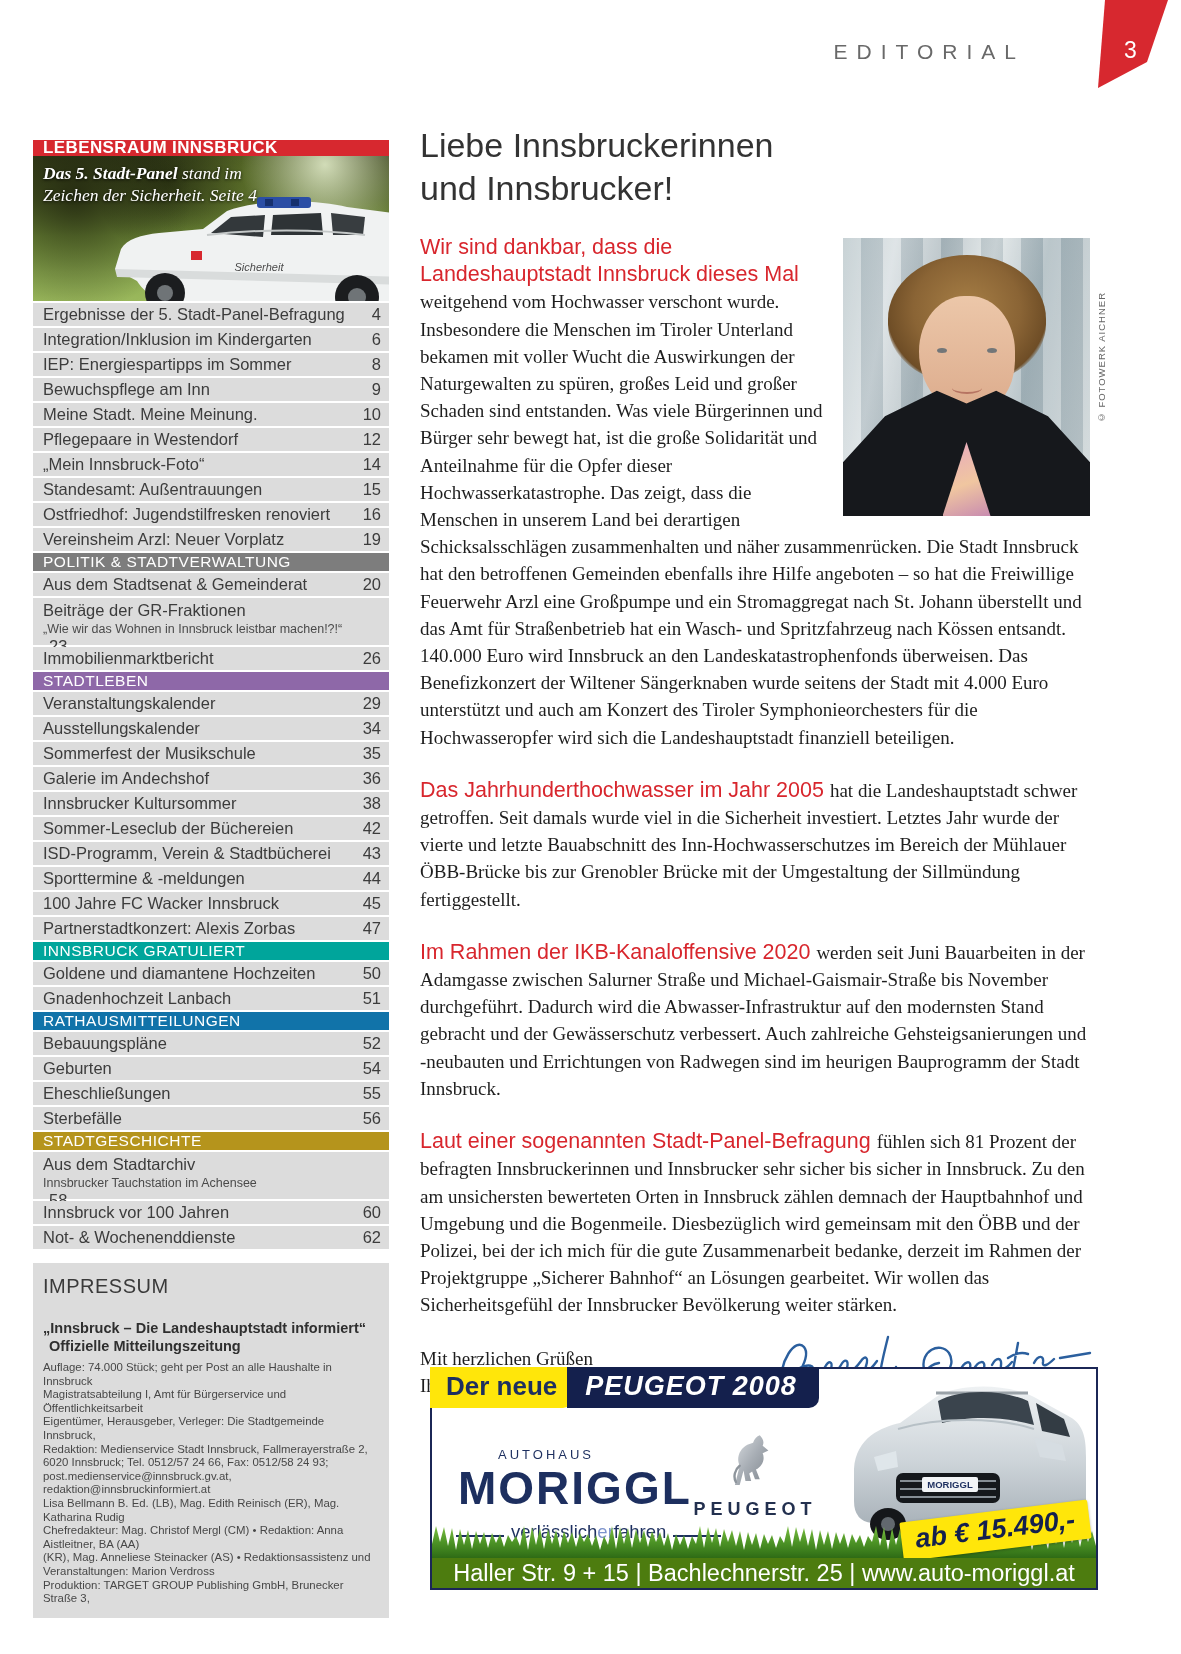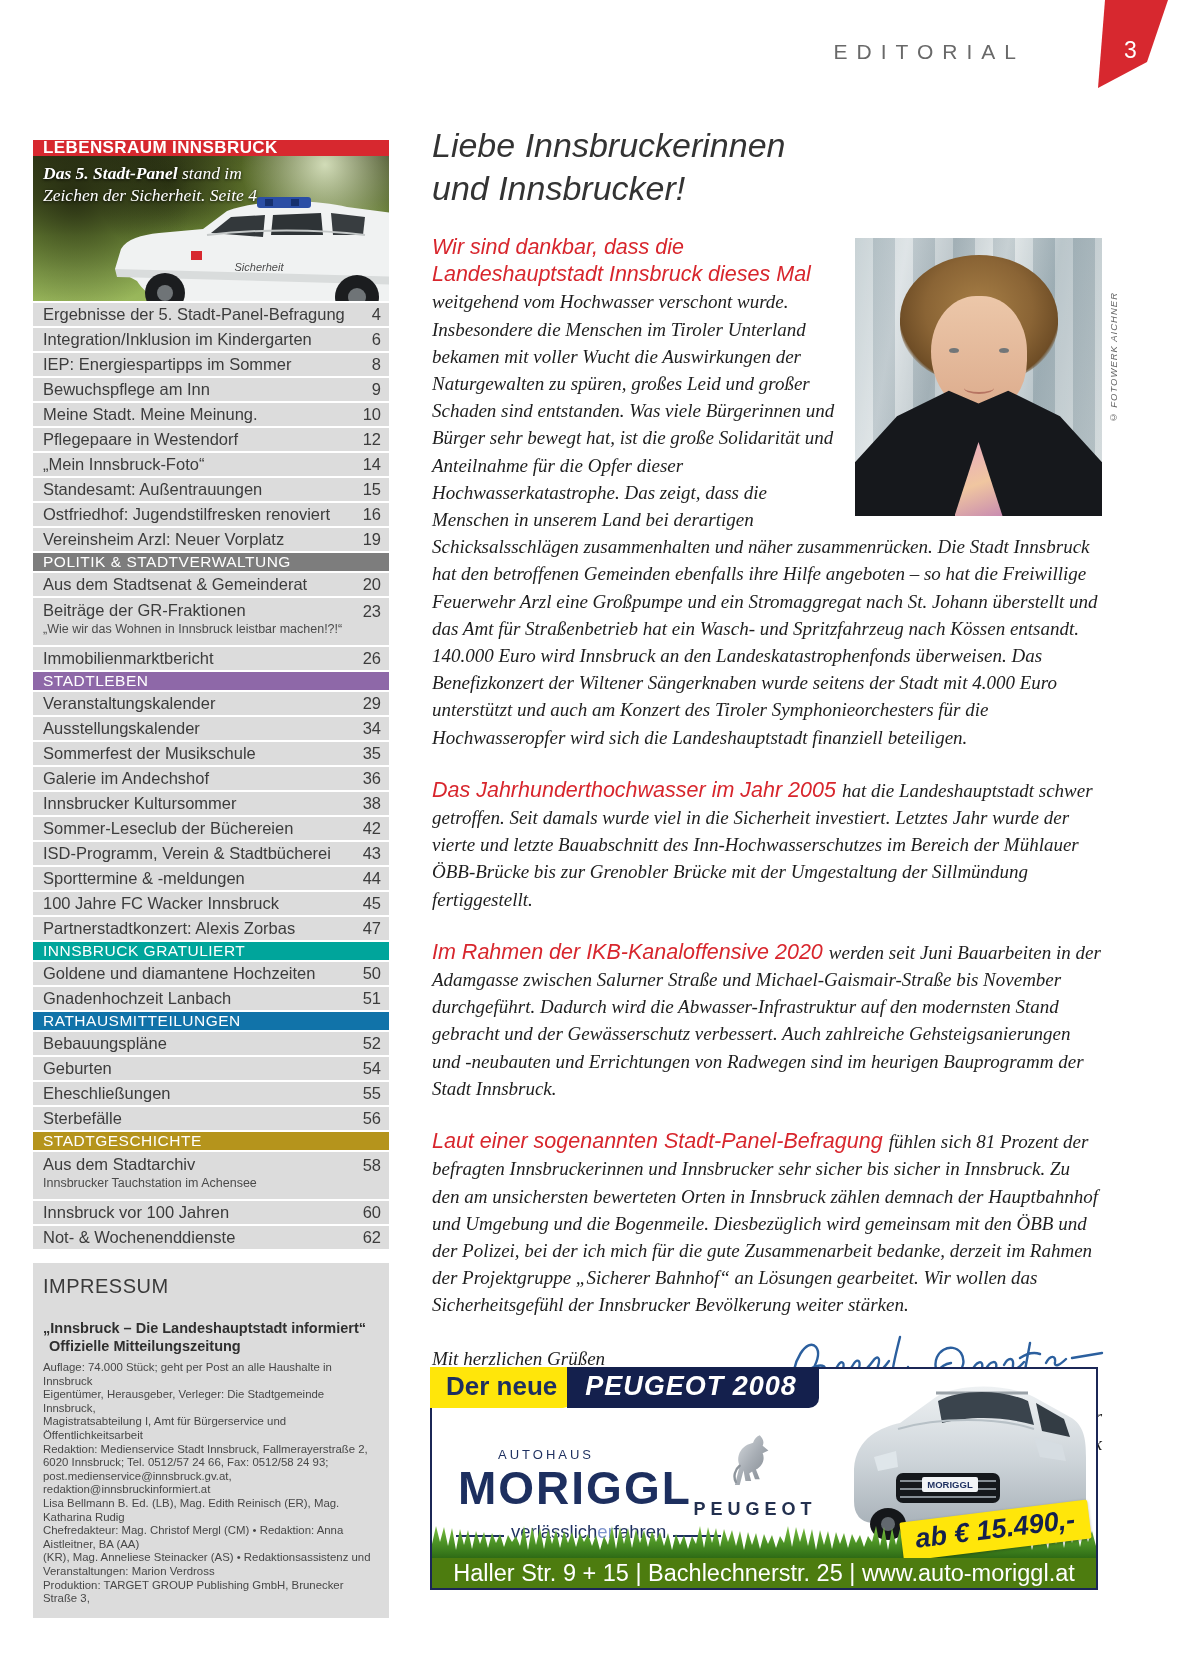--- a/index.html
+++ b/index.html
@@ -26,34 +26,34 @@
   .cover-car{position:absolute;right:-18px;bottom:-10px;}
   .cover-caption{position:absolute;top:6px;left:10px;right:8px;color:#fff;
       font-family:"Liberation Serif",serif;font-style:italic;font-size:17.5px;line-height:22px;
       white-space:pre-line;text-shadow:0 1px 3px rgba(0,0,0,.85);}
   .cover-caption b{font-weight:700;}
   .toc-rows{display:flex;flex-direction:column;gap:2px;margin-top:2px;}
   .toc-header{height:18px;display:flex;align-items:center;padding-left:10px;color:#fff;
               font-size:15.5px;letter-spacing:.5px;}
   .toc-row{background:#dcdcdc;display:flex;justify-content:space-between;align-items:center;
            height:23px;padding:0 8px 0 10px;font-size:16.5px;color:#3c3c3c;}
-  .toc-row.tall{height:44px;align-items:flex-start;padding-top:3px;}
+  .toc-row.tall{height:44px;align-items:flex-start;padding-top:3px;flex-direction:column;}
   .toc-sub{font-size:12.5px;color:#4a4a4a;margin-top:2px;}
   .toc-n{flex:0 0 auto;margin-left:6px;}
   .toc-row.tall .toc-n{margin-top:1px;}
 
   
   .impressum{background:#dcdcdc;margin-top:14px;padding:12px 14px 12px 10px;color:#3f3f3f;}
   .imp-h{font-size:20px;letter-spacing:.5px;color:#3a3a3a;}
   .imp-b{font-weight:700;font-size:14.5px;margin-top:21px;line-height:18px;color:#2f2f2f;}
   .imp-b2{font-weight:700;font-size:14.5px;line-height:18px;color:#2f2f2f;padding-left:6px;}
   .imp-lines{margin-top:6px;font-size:11.4px;line-height:13.6px;color:#474747;}
 
   
-  .main{position:absolute;left:432px;top:124px;width:670px;font-style:italic;}
+  .main{position:absolute;left:420px;top:124px;width:670px;}
   .main h1{margin:0 0 24px 0;font-size:34px;line-height:43px;font-weight:500;color:#333;
            white-space:pre-line;}
   .portrait-float{float:right;width:247px;height:278px;margin:4px 0 10px 18px;position:relative;}
   .portrait{position:absolute;inset:0;overflow:hidden;background:
       repeating-linear-gradient(90deg, rgba(255,255,255,.22) 0 18px, rgba(120,140,150,.22) 18px 40px),
       linear-gradient(100deg,#b9c6ca 0%,#d6dde0 18%,#aebabf 34%,#dde3e4 52%,#a7b6bc 70%,#ccd4d6 100%);}
   .p-hair{position:absolute;left:50%;top:6%;transform:translateX(-50%);width:158px;height:128px;
       background:radial-gradient(ellipse at 50% 42%, #a77f46 0%, #8a6435 48%, #6e4d26 72%, transparent 76%);
       border-radius:50% 50% 46% 46%;}
   .p-face{position:absolute;left:50%;top:21%;transform:translateX(-50%);width:96px;height:118px;
@@ -344,22 +344,22 @@
           <div class="toc-n">62</div>
         </div>
       </div>
 
     <div class="impressum">
       <div class="imp-h">IMPRESSUM</div>
       <div class="imp-b">„Innsbruck – Die Landeshauptstadt informiert“</div>
       <div class="imp-b2">Offizielle Mitteilungszeitung</div>
       <div class="imp-lines">
           <div>Auflage: 74.000 Stück; geht per Post an alle Haushalte in Innsbruck</div>
+          <div>Magistratsabteilung I, Amt für Bürgerservice und Öffentlichkeitsarbeit</div>
           <div>Eigentümer, Herausgeber, Verleger: Die Stadtgemeinde Innsbruck,</div>
-          <div>Magistratsabteilung I, Amt für Bürgerservice und Öffentlichkeitsarbeit</div>
           <div>Redaktion: Medienservice Stadt Innsbruck, Fallmerayerstraße 2,</div>
           <div>6020 Innsbruck; Tel. 0512/57 24 66, Fax: 0512/58 24 93;</div>
           <div>post.medienservice@innsbruck.gv.at, redaktion@innsbruckinformiert.at</div>
           <div>Lisa Bellmann B. Ed. (LB), Mag. Edith Reinisch (ER), Mag. Katharina Rudig</div>
           <div>Chefredakteur: Mag. Christof Mergl (CM) • Redaktion: Anna Aistleitner, BA (AA)</div>
           <div>(KR), Mag. Anneliese Steinacker (AS) • Redaktionsassistenz und</div>
           <div>Veranstaltungen: Marion Verdross</div>
           <div>Produktion: TARGET GROUP Publishing GmbH, Brunecker Straße 3,</div>
         </div>
     </div>

